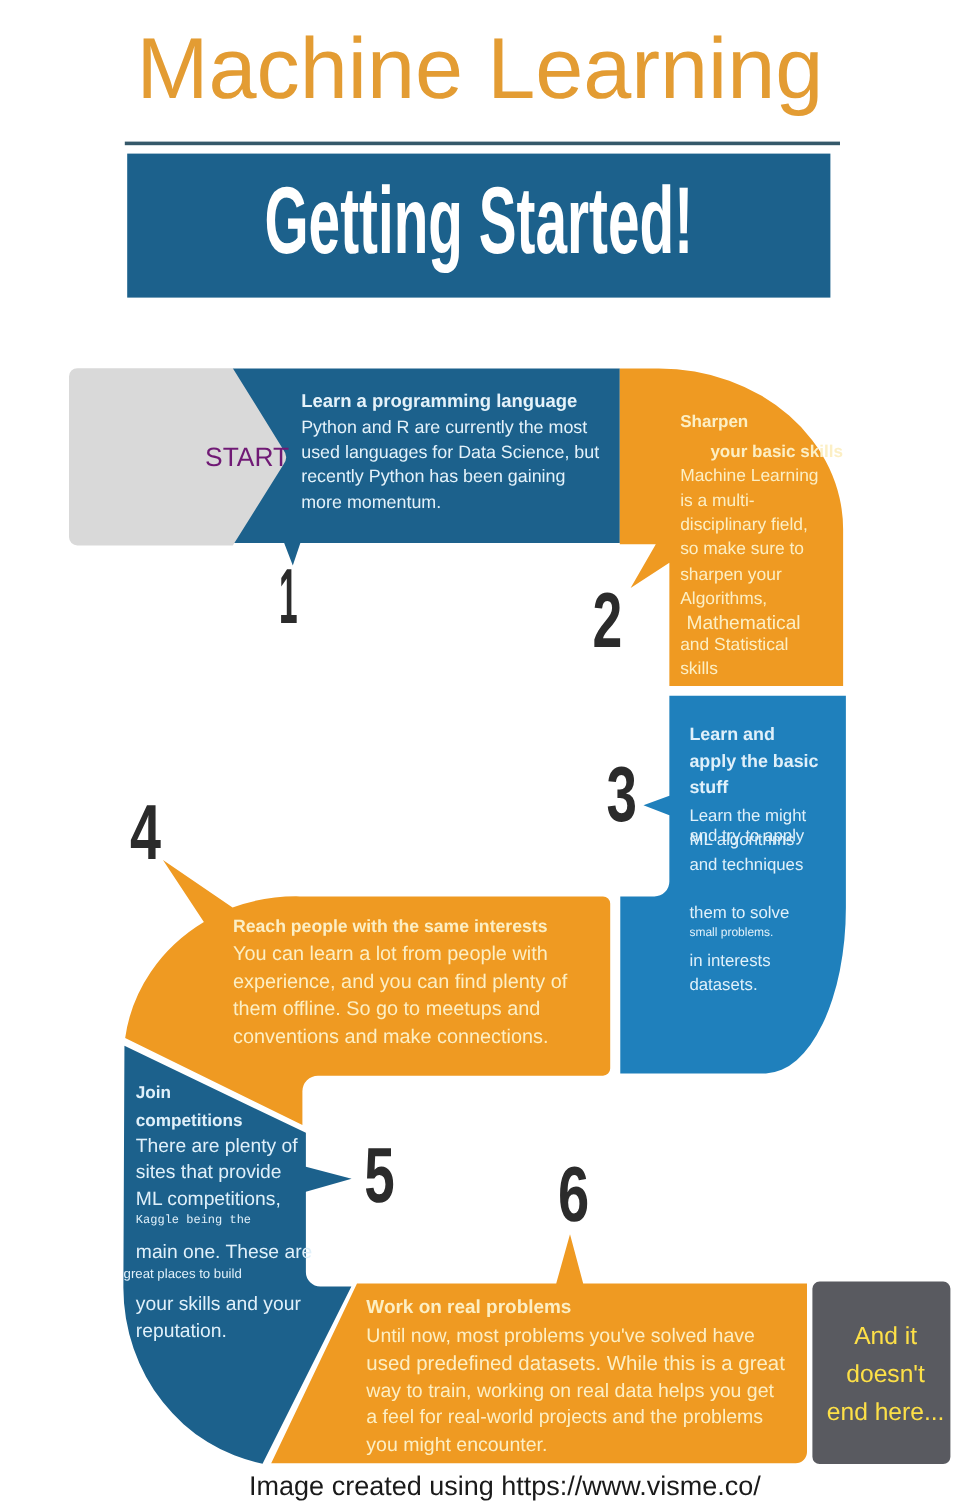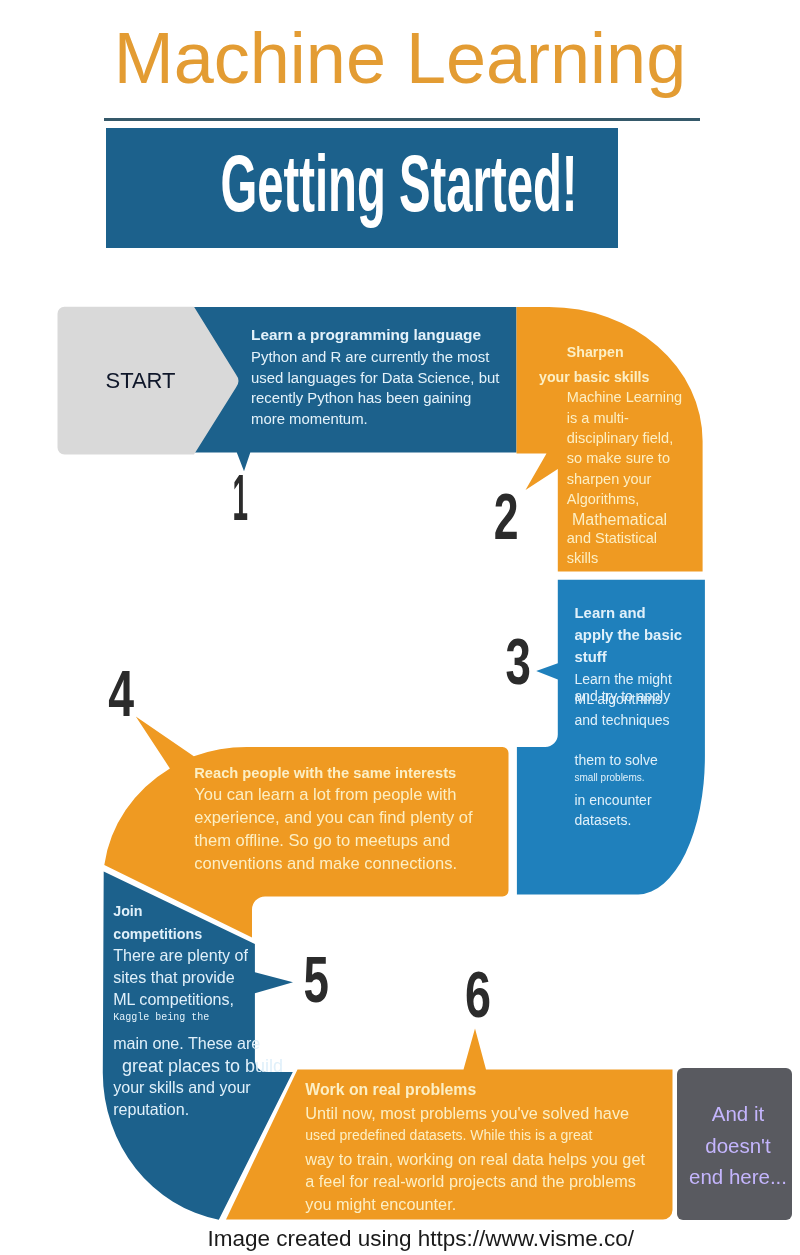--- a/index.html
+++ b/index.html
@@ -6,40 +6,40 @@
   html,body{margin:0;padding:0;background:#ffffff;}
   body{width:800px;height:1255px;position:relative;overflow:hidden;
        font-family:"Liberation Sans",sans-serif;}
   .page{position:absolute;left:0;top:0;width:800px;height:1255px;}
   svg.flow{position:absolute;left:0;top:0;width:800px;height:1255px;}
 
   
   #title{position:absolute;left:0;top:22.2px;width:800px;text-align:center;
          color:#E39C33;font-size:72px;line-height:1;white-space:nowrap;}
   #divider{position:absolute;left:104px;top:118px;width:596px;height:3.2px;background:#35596A;}
-  #banner{position:absolute;left:106px;top:128px;width:512px;height:120px;background:#1C618C;}
+  #banner{position:absolute;left:106px;top:128px;width:586px;height:120px;background:#1C618C;}
   #banner-text{position:absolute;left:0;top:0;width:586px;height:120px;
       display:flex;align-items:center;justify-content:center;
       color:#ffffff;font-weight:bold;font-size:79px;line-height:1;white-space:nowrap;
       transform:scaleX(0.5984) translateY(-5px);transform-origin:center center;}
 
   
   .blk{position:absolute;left:0;top:0;}
   .blk .ln{position:absolute;display:block;white-space:nowrap;line-height:1;}
   .blk .ln.hd{font-weight:bold;}
 
-  #start-label{position:absolute;left:40px;top:370.2px;width:201px;text-align:center;
-      color:#0f172a;font-size:22px;line-height:1;}
+  #start-label{position:absolute;left:40px;top:370.2px;width:201px;text-align:right;
+      color:#701a75;font-size:22px;line-height:1;}
 
   #footer{position:absolute;left:20.8px;top:1228.2px;width:800px;text-align:center;
       color:#1A1A1A;font-size:22.5px;line-height:1;}
 
   #endbox{position:absolute;left:677px;top:1067.5px;width:115px;height:152.5px;
       background:#595A60;border-radius:6px;}
-  #endbox-text{position:absolute;left:0;top:0;width:115px;height:152.5px;color:#c4b5fd;}
+  #endbox-text{position:absolute;left:0;top:0;width:115px;height:152.5px;color:#fde047;}
   #endbox-text .ln{position:absolute;display:block;white-space:nowrap;line-height:1;
       font-size:20.5px;width:200px;left:-39px;text-align:center;}
 </style>
 </head>
 <body>
 
 <div class="page">
 
   <div id="title">Machine Learning</div>
   <div id="divider"></div>
@@ -61,67 +61,67 @@
 
   <div class="blk" style="color:#E4F2FA;">
     <span class="ln hd" style="left:251px;top:326.96px;font-size:15.4px;">Learn a programming language</span>
     <span class="ln" style="left:251px;top:349.78px;font-size:14.9px;">Python and R are currently the most</span>
     <span class="ln" style="left:251px;top:370.78px;font-size:14.9px;">used languages for Data Science, but</span>
     <span class="ln" style="left:251px;top:391.38px;font-size:14.9px;">recently Python has been gaining</span>
     <span class="ln" style="left:251px;top:411.98px;font-size:14.9px;">more momentum.</span>
   </div>
   <div class="blk" style="color:#FCEFC4;">
     <span class="ln hd" style="left:566.8px;top:345.38px;font-size:14.2px;">Sharpen</span>
-    <span class="ln hd" style="left:539px;top:370.18px;font-size:14.2px;">your basic skills</span>
+    <span class="ln hd" style="left:592px;top:370.18px;font-size:14.2px;">your basic skills</span>
     <span class="ln" style="left:566.8px;top:390.12px;font-size:14.5px;">Machine Learning</span>
     <span class="ln" style="left:566.8px;top:410.62px;font-size:14.5px;">is a multi-</span>
     <span class="ln" style="left:566.8px;top:431.42px;font-size:14.5px;">disciplinary field,</span>
     <span class="ln" style="left:566.8px;top:451.02px;font-size:14.5px;">so make sure to</span>
     <span class="ln" style="left:566.8px;top:471.72px;font-size:14.5px;">sharpen your</span>
     <span class="ln" style="left:566.8px;top:491.52px;font-size:14.5px;">Algorithms,</span>
     <span class="ln" style="left:540px;top:512.12px;font-size:16px;padding-left:32px;">Mathematical</span>
     <span class="ln" style="left:566.8px;top:531.42px;font-size:14.5px;">and Statistical</span>
     <span class="ln" style="left:566.8px;top:550.62px;font-size:14.5px;">skills</span>
   </div>
   <div class="blk" style="color:#E0F0FA;">
     <span class="ln hd" style="left:574.5px;top:605.58px;font-size:14.9px;">Learn and</span>
     <span class="ln hd" style="left:574.5px;top:627.88px;font-size:14.9px;">apply the basic</span>
     <span class="ln hd" style="left:574.5px;top:649.88px;font-size:14.9px;">stuff</span>
     <span class="ln" style="left:574.5px;top:672.15px;font-size:14.0px;">Learn the might</span>
     <span class="ln" style="left:574.5px;top:692.35px;font-size:14.0px;">ML algorithms</span>
     <span class="ln" style="left:574.5px;top:712.55px;font-size:14.0px;text-align:right;">and techniques</span>
     <span class="ln" style="left:574.5px;top:689px;font-size:14.0px;">and try to apply</span>
     <span class="ln" style="left:574.5px;top:752.95px;font-size:14.0px;">them to solve</span>
     <span class="ln" style="left:574.5px;top:773.15px;font-size:10px;">small problems.</span>
-    <span class="ln" style="left:574.5px;top:793.25px;font-size:14.0px;">in encounter</span>
+    <span class="ln" style="left:574.5px;top:793.25px;font-size:14.0px;">in interests</span>
     <span class="ln" style="left:574.5px;top:813.45px;font-size:14.0px;">datasets.</span>
   </div>
   <div class="blk" style="color:#FCEFC4;">
     <span class="ln hd" style="left:194.2px;top:765.55px;font-size:14.7px;">Reach people with the same interests</span>
     <span class="ln" style="left:194.2px;top:787.09px;font-size:16.55px;">You can learn a lot from people with</span>
     <span class="ln" style="left:194.2px;top:810.19px;font-size:16.55px;">experience, and you can find plenty of</span>
     <span class="ln" style="left:194.2px;top:833.19px;font-size:16.55px;">them offline. So go to meetups and</span>
     <span class="ln" style="left:194.2px;top:855.89px;font-size:16.55px;">conventions and make connections.</span>
   </div>
   <div class="blk" style="color:#E0F0FA;">
     <span class="ln hd" style="left:113.2px;top:904.29px;font-size:14.3px;">Join</span>
     <span class="ln hd" style="left:113.2px;top:926.79px;font-size:14.3px;">competitions</span>
     <span class="ln" style="left:113.2px;top:946.89px;font-size:16.07px;">There are plenty of</span>
     <span class="ln" style="left:113.2px;top:969.19px;font-size:16.07px;">sites that provide</span>
     <span class="ln" style="left:113.2px;top:991.19px;font-size:16.07px;">ML competitions,</span>
     <span class="ln" style="left:113.2px;top:1012.69px;font-size:10px;font-family:Liberation Mono, monospace;">Kaggle being the</span>
     <span class="ln" style="left:113.2px;top:1034.99px;font-size:16.07px;">main one. These are</span>
-    <span class="ln" style="left:122px;top:1056.99px;font-size:18px;">great places to build</span>
+    <span class="ln" style="left:103px;top:1056.99px;font-size:11px;">great places to build</span>
     <span class="ln" style="left:113.2px;top:1078.59px;font-size:16.07px;">your skills and your</span>
     <span class="ln" style="left:113.2px;top:1100.89px;font-size:16.07px;">reputation.</span>
   </div>
   <div class="blk" style="color:#FCEFC4;">
     <span class="ln hd" style="left:305.3px;top:1081.52px;font-size:15.8px;">Work on real problems</span>
     <span class="ln" style="left:305.3px;top:1104.83px;font-size:16.26px;">Until now, most problems you've solved have</span>
-    <span class="ln" style="left:305.3px;top:1128.03px;font-size:14px;">used predefined datasets. While this is a great</span>
+    <span class="ln" style="left:305.3px;top:1128.03px;font-size:17px;">used predefined datasets. While this is a great</span>
     <span class="ln" style="left:305.3px;top:1150.63px;font-size:16.26px;">way to train, working on real data helps you get</span>
     <span class="ln" style="left:305.3px;top:1172.73px;font-size:16.26px;">a feel for real-world projects and the problems</span>
     <span class="ln" style="left:305.3px;top:1195.53px;font-size:16.26px;">you might encounter.</span>
   </div>
 
   <svg class="flow" viewBox="0 0 800 1255">
     <g font-family="Liberation Sans, sans-serif" font-weight="bold" font-size="65" fill="#2B2B2B">
       <text x="232.6" y="519.5" textLength="15.5" lengthAdjust="spacingAndGlyphs">1</text>
       <text x="493.8" y="538.8" textLength="24.8" lengthAdjust="spacingAndGlyphs">2</text>
       <text x="505.4" y="684.4" textLength="25.4" lengthAdjust="spacingAndGlyphs">3</text>

